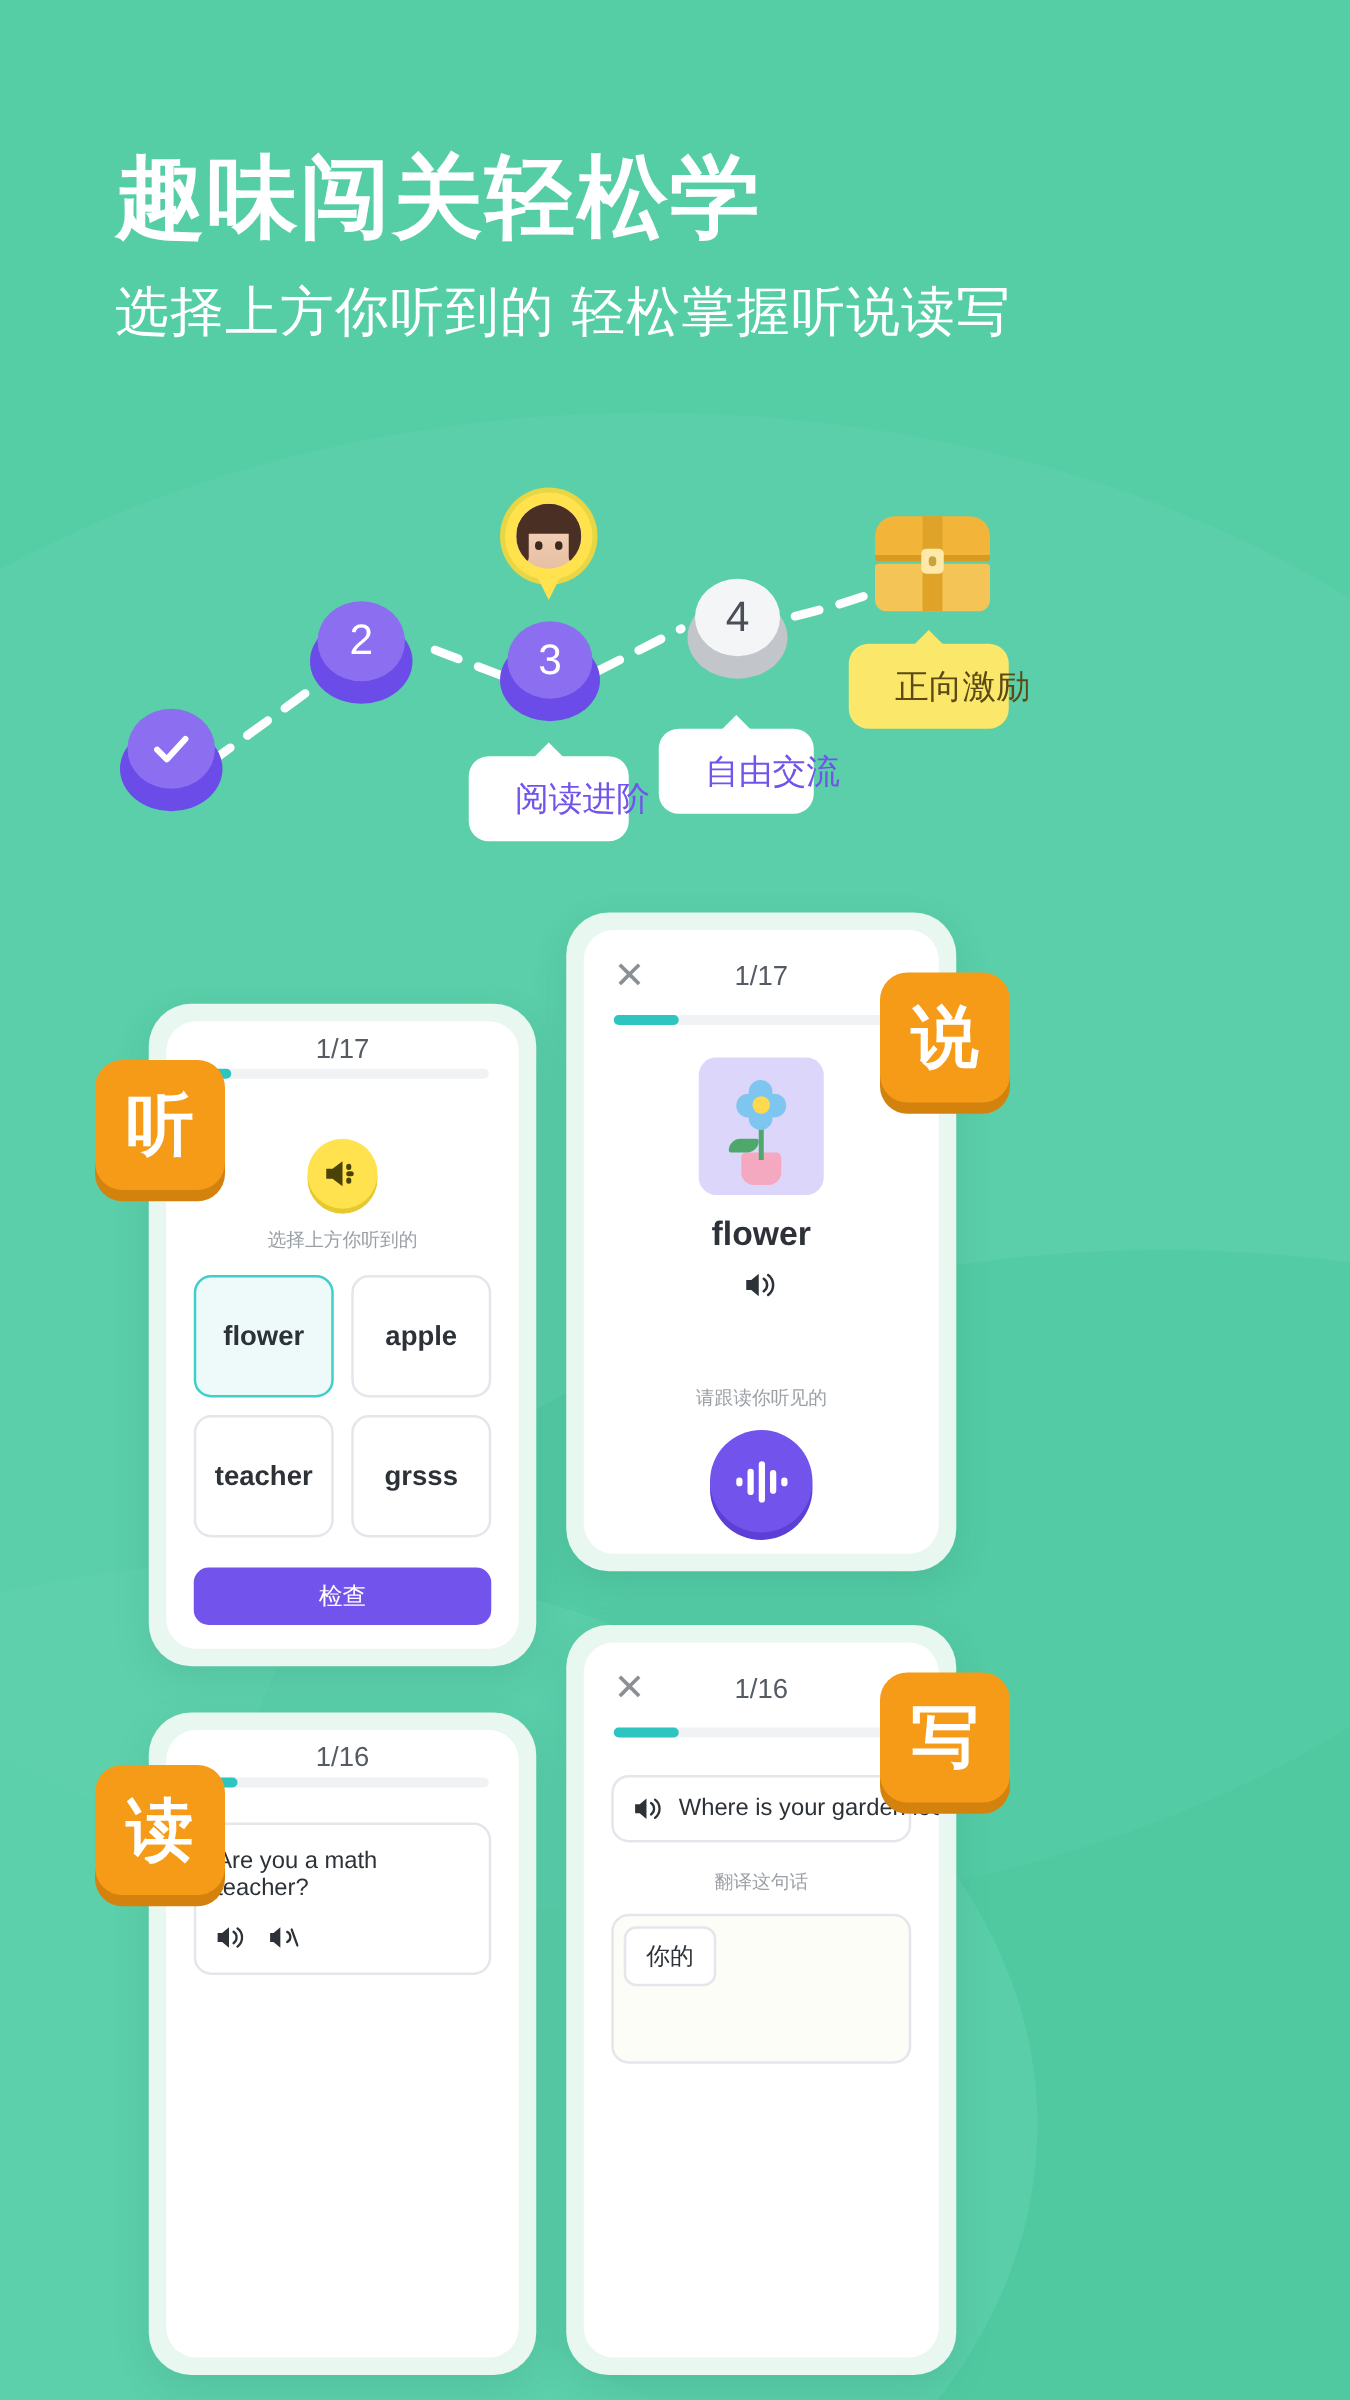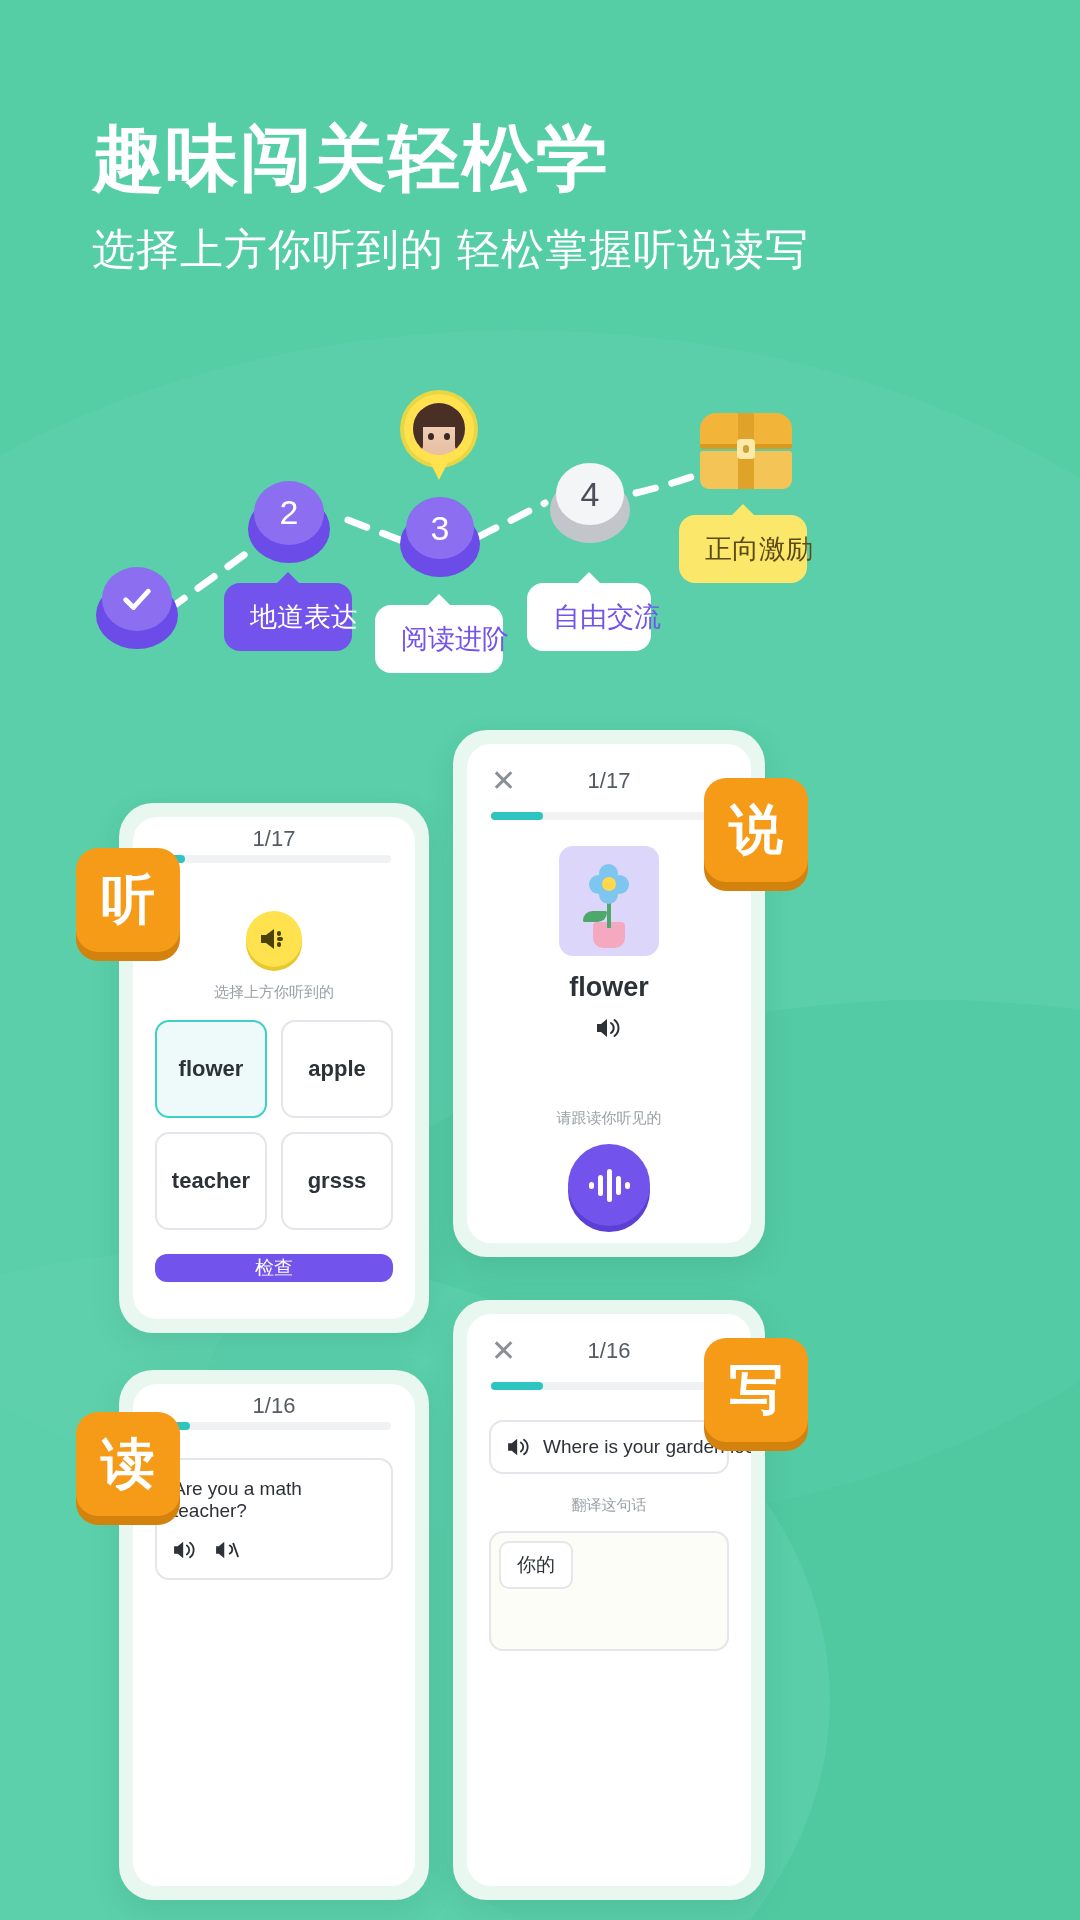--- a/index.html
+++ b/index.html
@@ -79,21 +79,21 @@
   .node.purple .base { background: #6b4ce8; }
   .node.purple .top  { background: #8b6ff0; }
   .node.grey .base   { background: #c2c6cb; }
   .node.grey .top    { background: #f4f5f7; color: #4a4f57; }
 
   .checkmark { width: 34px; height: 34px; }
 
   
   .chip {
     position: absolute;
-    padding: 16px 26px;
+    padding: 16px 37px;
     border-radius: 16px;
     font-size: 27px;
     font-weight: 500;
     white-space: nowrap;
     text-align: center;
   }
   .chip::after {
     content: "";
     position: absolute;
     top: -11px; left: 50%;
@@ -222,21 +222,21 @@
   }
   .opt {
     height: 98px; border-radius: 14px;
     border: 2px solid #e3e6ea; background: #fff;
     display: flex; align-items: center; justify-content: center;
     font-size: 22px; font-weight: 600; color: #2d3238;
   }
   .opt.sel { border-color: #3fcfc9; background: #eefaf9; }
   .check-btn {
     margin: 24px 22px 0 22px;
-    height: 28px; border-radius: 12px;
+    height: 46px; border-radius: 12px;
     background: #7254ec; color: #fff;
     display: flex; align-items: center; justify-content: center;
     font-size: 19px; font-weight: 500;
   }
 
   
   #phone-speak { left: 453px; top: 730px; width: 312px; height: 527px; }
   .img-card {
     width: 100px; height: 110px; margin: 26px auto 0 auto;
     border-radius: 14px; background: #ddd6fb;
@@ -370,21 +370,20 @@
 
     <div class="chest">
       <div class="lid"></div>
       <div class="body"></div>
       <div class="band"></div>
       <div class="lock"></div>
       <div class="lockdot"></div>
     </div>
 
 
-    <div class="chip purple" style="left:224px; top:188px; width:128px;">地道表达</div>
 
     <div class="chip white" style="left:375px; top:210px; width:128px;">阅读进阶</div>
 
     <div class="chip white" style="left:527px; top:188px; width:124px;">自由交流</div>
 
     <div class="chip yellow" style="left:679px; top:120px; width:128px;">正向激励</div>
   </div>
 
   <div class="phone" id="phone-listen">
     <div class="screen">

